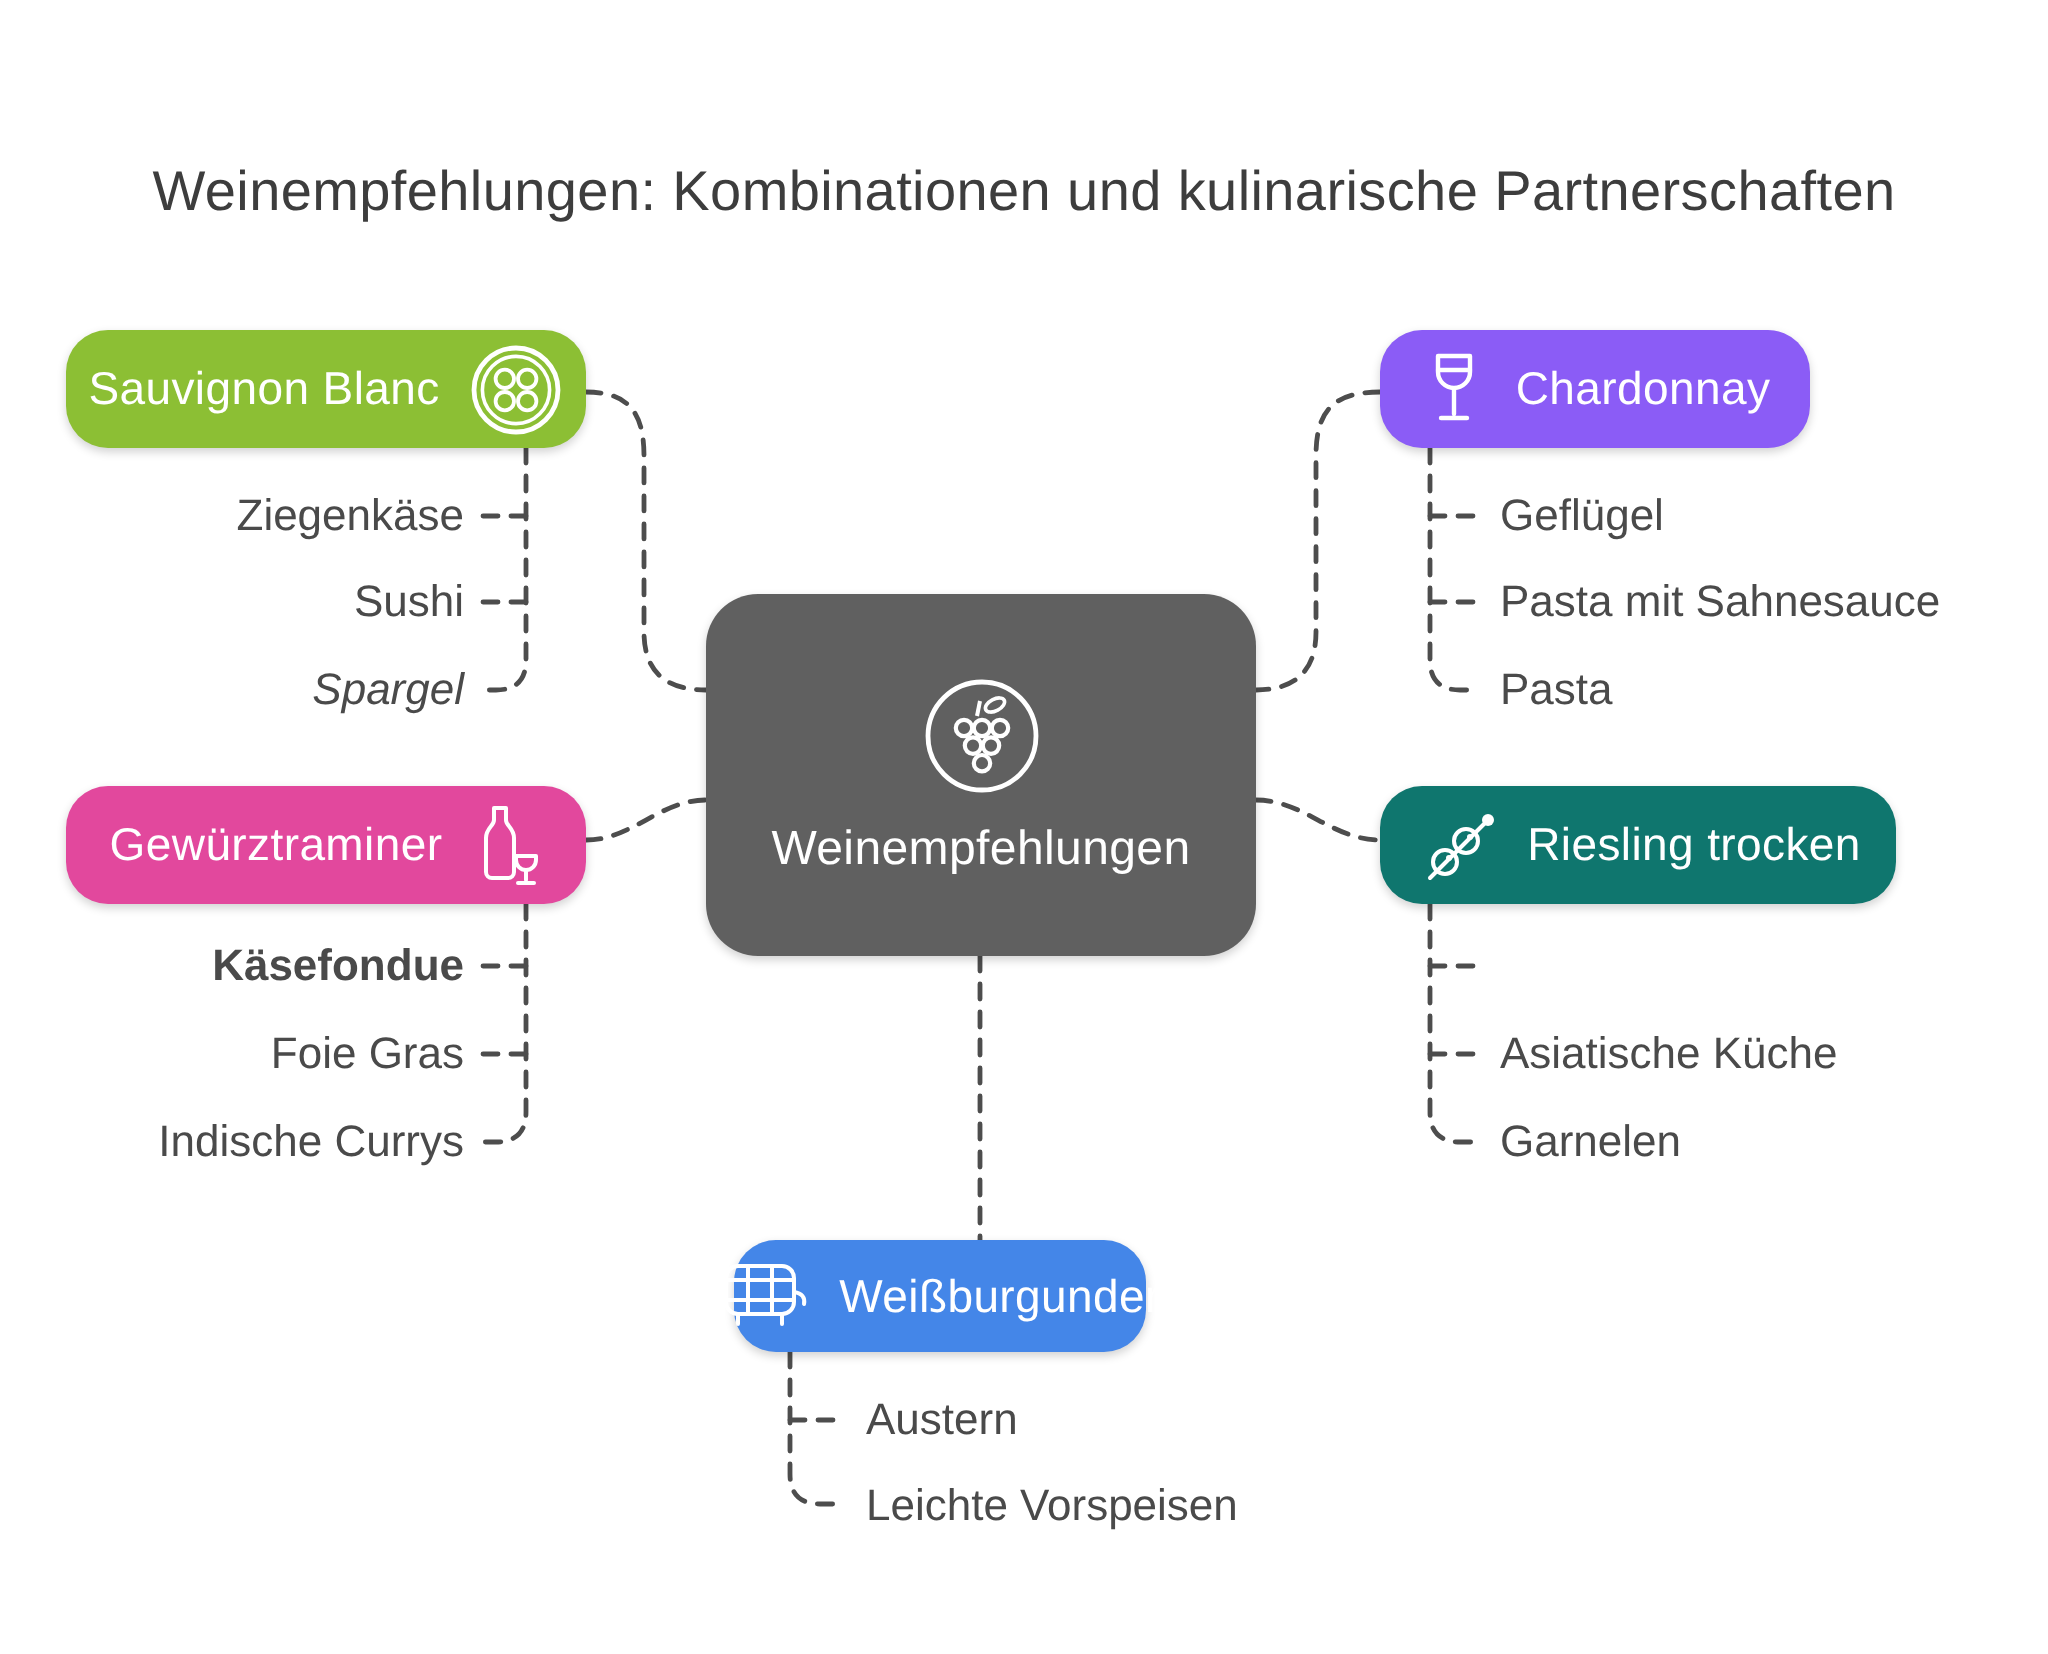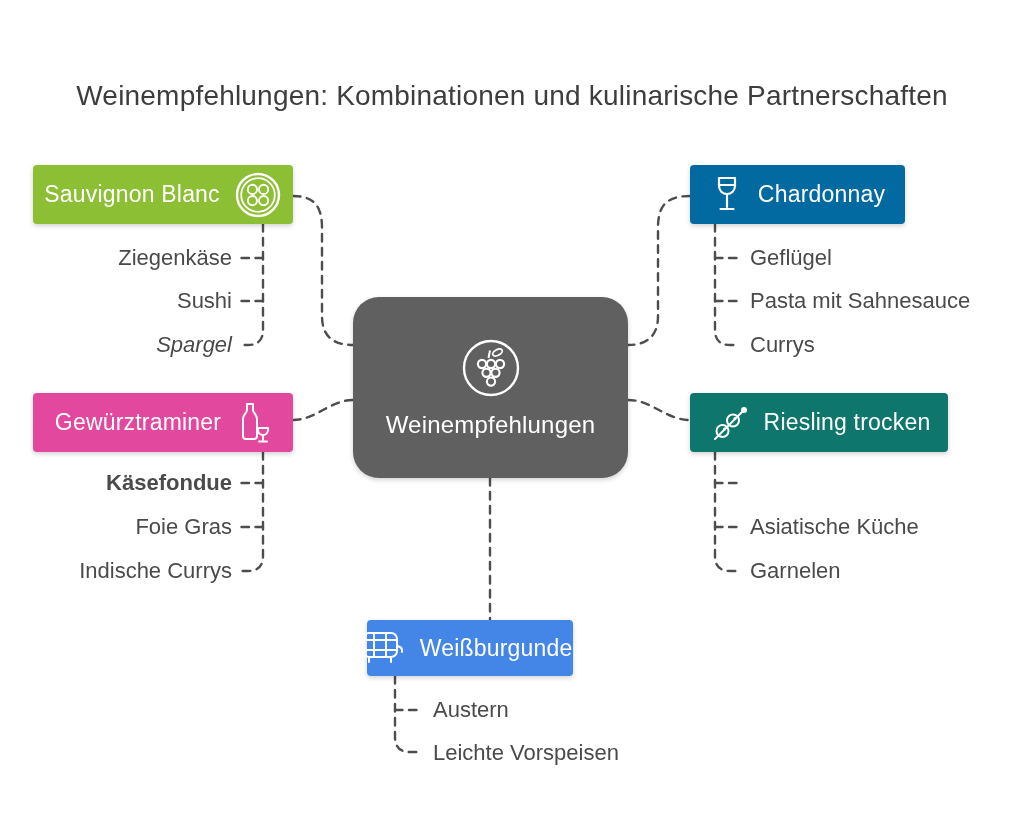--- a/index.html
+++ b/index.html
@@ -8,21 +8,21 @@
     font-family:"Liberation Sans","DejaVu Sans",sans-serif;
   }
   .title{
     position:absolute;left:0;top:80px;width:1024px;margin:0;
     text-align:center;font-size:28px;font-weight:400;color:#3d3d3d;letter-spacing:.2px;
   }
   .connectors{position:absolute;left:0;top:0;}
   .connectors path{fill:none;stroke:#4d4d4d;stroke-width:2.4;stroke-dasharray:7.5 6.5;stroke-linecap:round;}
   .node{
     position:absolute;display:flex;align-items:center;justify-content:center;gap:14px;
-    border-radius:4px;color:#ffffff;box-shadow:0 2px 5px rgba(0,0,0,.18);
+    border-radius:21px;color:#ffffff;box-shadow:0 2px 5px rgba(0,0,0,.18);
   }
   .node .label{font-size:23px;font-weight:500;letter-spacing:.2px;white-space:nowrap;}
   .node.center-node{flex-direction:column;gap:12px;border-radius:26px;}
   .node.center-node .label{font-size:24px;}
   .food{
     position:absolute;transform:translateY(-50%);font-size:22px;color:#4a4a4a;white-space:nowrap;
   }
   .food.right-aligned{text-align:right;}
   .icon{display:block;flex:0 0 auto;}
 </style>
@@ -81,21 +81,21 @@
         <circle cx="24" cy="24" r="21" stroke-width="2.4"></circle>
         <circle cx="24" cy="24" r="16.8" stroke-width="1.8"></circle>
         <circle cx="18.4" cy="18.4" r="4.6" stroke-width="1.9"></circle>
         <circle cx="29.6" cy="18.4" r="4.6" stroke-width="1.9"></circle>
         <circle cx="18.4" cy="29.6" r="4.6" stroke-width="1.9"></circle>
         <circle cx="29.6" cy="29.6" r="4.6" stroke-width="1.9"></circle>
       </g>
     </svg>
   </div>
 
-  <div class="node" style="left: 690px; top: 165px; width: 215px; height: 59px; background: #0369a1;">
+  <div class="node" style="left: 690px; top: 165px; width: 215px; height: 59px; background: #8b5cf6;">
     <svg class="icon" width="34" height="42" viewBox="0 0 34 42">
       <g fill="none" stroke="#ffffff" stroke-width="2.2" stroke-linecap="round" stroke-linejoin="round">
         <path d="M9 4 h16 v8 a8 8 0 0 1 -16 0 z"></path>
         <line x1="9" y1="11" x2="25" y2="11"></line>
         <line x1="17" y1="20.5" x2="17" y2="33"></line>
         <line x1="10.5" y1="35" x2="23.5" y2="35"></line>
       </g>
     </svg>
     <span class="label">Chardonnay</span>
   </div>
@@ -141,21 +141,21 @@
     </svg>
     <span class="label">Weißburgunder</span>
   </div>
 
   <div class="food right-aligned" style="right:792px;top:258px;">Ziegenkäse</div>
   <div class="food right-aligned" style="right:792px;top:301px;">Sushi</div>
   <div class="food right-aligned" style="right:792px;top:345px;font-style:italic;">Spargel</div>
 
   <div class="food" style="left:750px;top:258px;">Geflügel</div>
   <div class="food" style="left:750px;top:301px;">Pasta mit Sahnesauce</div>
-  <div class="food" style="left:750px;top:345px;">Currys</div>
+  <div class="food" style="left:750px;top:345px;">Pasta</div>
 
   <div class="food right-aligned" style="right:792px;top:483px;font-weight:bold;">Käsefondue</div>
   <div class="food right-aligned" style="right:792px;top:527px;">Foie Gras</div>
   <div class="food right-aligned" style="right:792px;top:571px;">Indische Currys</div>
 
   <div class="food" style="left:750px;top:527px;">Asiatische Küche</div>
   <div class="food" style="left:750px;top:571px;">Garnelen</div>
 
   <div class="food" style="left:433px;top:710px;">Austern</div>
   <div class="food" style="left:433px;top:753px;">Leichte Vorspeisen</div>

